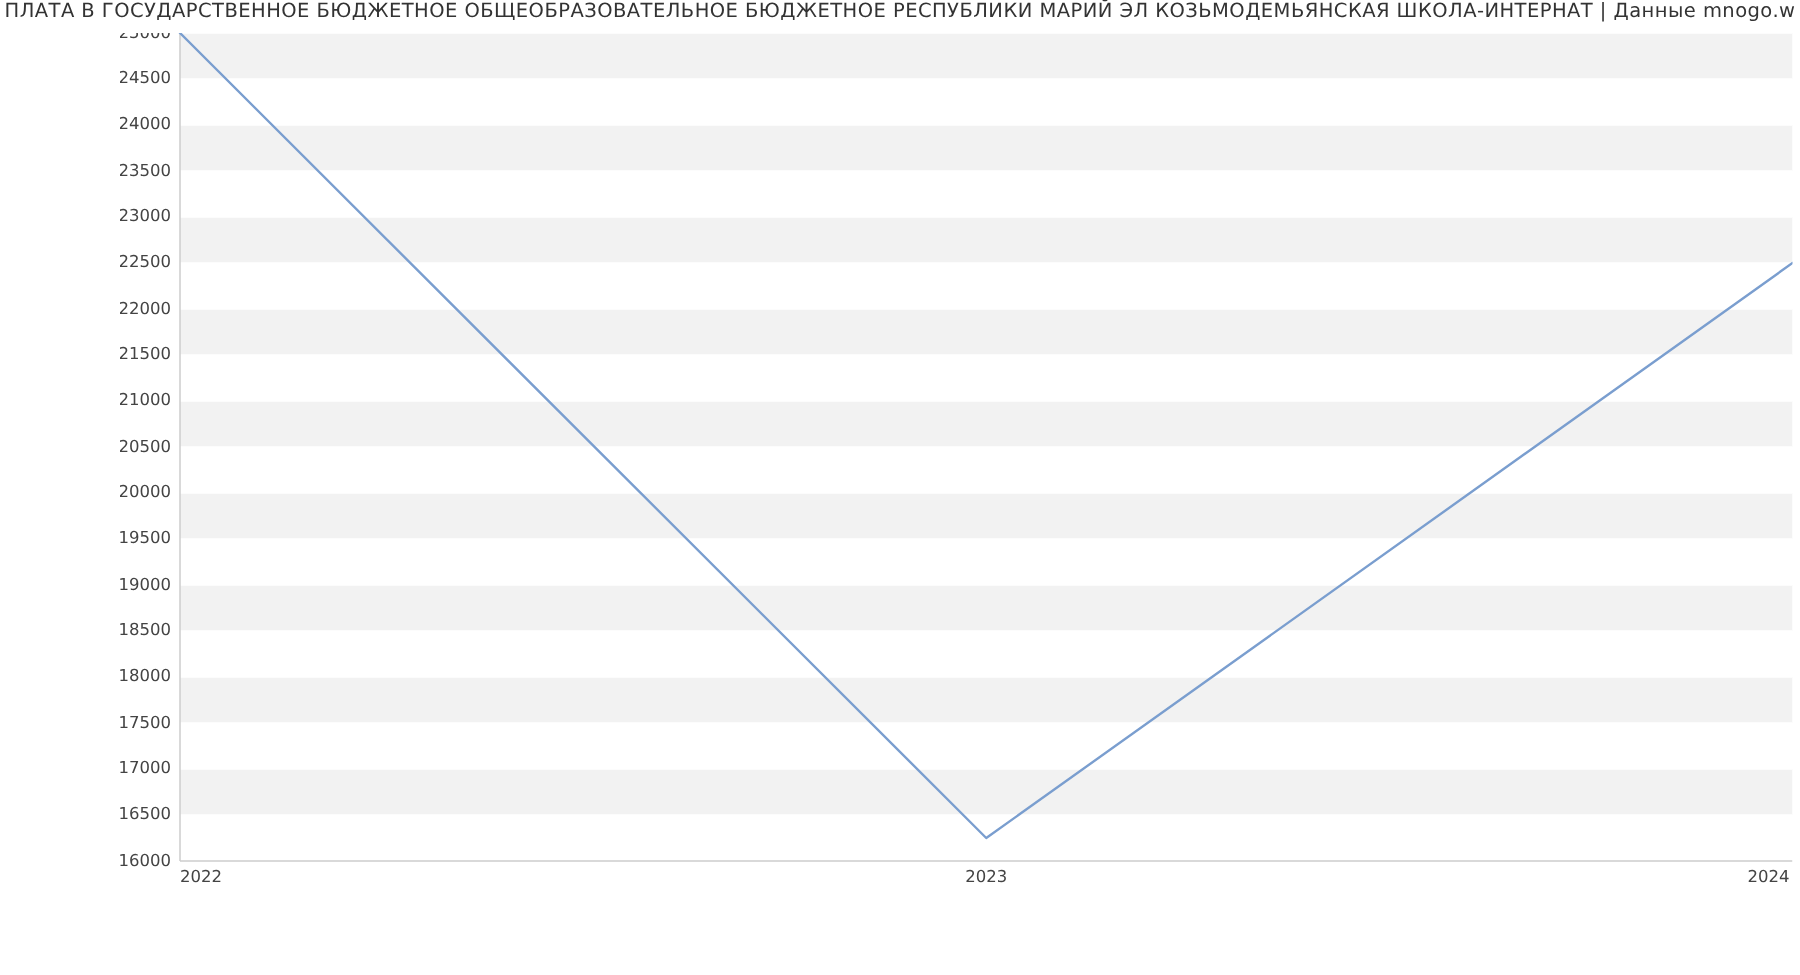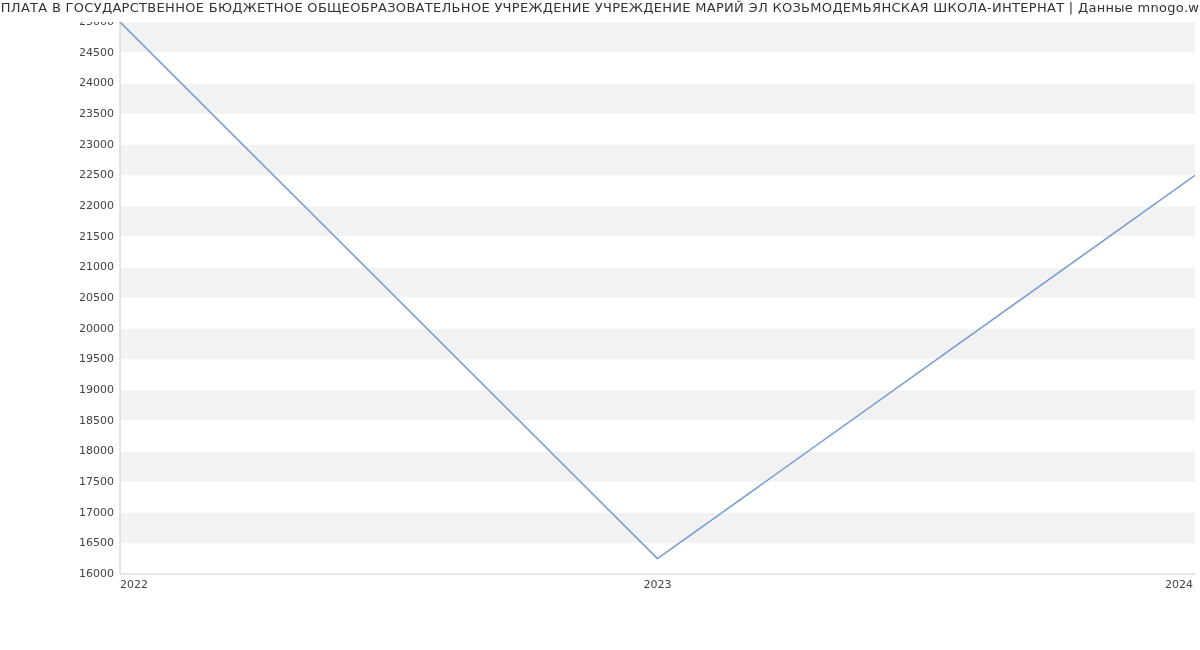--- a/index.html
+++ b/index.html
@@ -69,21 +69,21 @@
     stroke: #7a9ecf;
     stroke-width: 1.6;
     stroke-linejoin: round;
     stroke-linecap: round;
   }
 </style>
 </head>
 <body>
 
 <div class="chart-wrap">
-  <div class="title">ПЛАТА В ГОСУДАРСТВЕННОЕ БЮДЖЕТНОЕ ОБЩЕОБРАЗОВАТЕЛЬНОЕ  УЧРЕЖДЕНИЕ УЧРЕЖДЕНИЕ МАРИЙ ЭЛ КОЗЬМОДЕМЬЯНСКАЯ ШКОЛА-ИНТЕРНАТ | Данные mnogo.w</div>
+  <div class="title">ПЛАТА В ГОСУДАРСТВЕННОЕ БЮДЖЕТНОЕ ОБЩЕОБРАЗОВАТЕЛЬНОЕ  БЮДЖЕТНОЕ РЕСПУБЛИКИ МАРИЙ ЭЛ КОЗЬМОДЕМЬЯНСКАЯ ШКОЛА-ИНТЕРНАТ | Данные mnogo.w</div>
   <div class="plot">
     <svg viewBox="0 0 1115 570" preserveAspectRatio="none">
       <g id="bands">
           <rect x="40" y="490.6666666666667" width="1075" height="30.666666666666686" class="grid-band"></rect>
           <rect x="40" y="429.33333333333337" width="1075" height="30.66666666666663" class="grid-band"></rect>
           <rect x="40" y="368" width="1075" height="30.66666666666663" class="grid-band"></rect>
           <rect x="40" y="306.6666666666667" width="1075" height="30.666666666666686" class="grid-band"></rect>
           <rect x="40" y="245.33333333333331" width="1075" height="30.666666666666686" class="grid-band"></rect>
           <rect x="40" y="184" width="1075" height="30.66666666666663" class="grid-band"></rect>
           <rect x="40" y="122.66666666666669" width="1075" height="30.66666666666663" class="grid-band"></rect>

